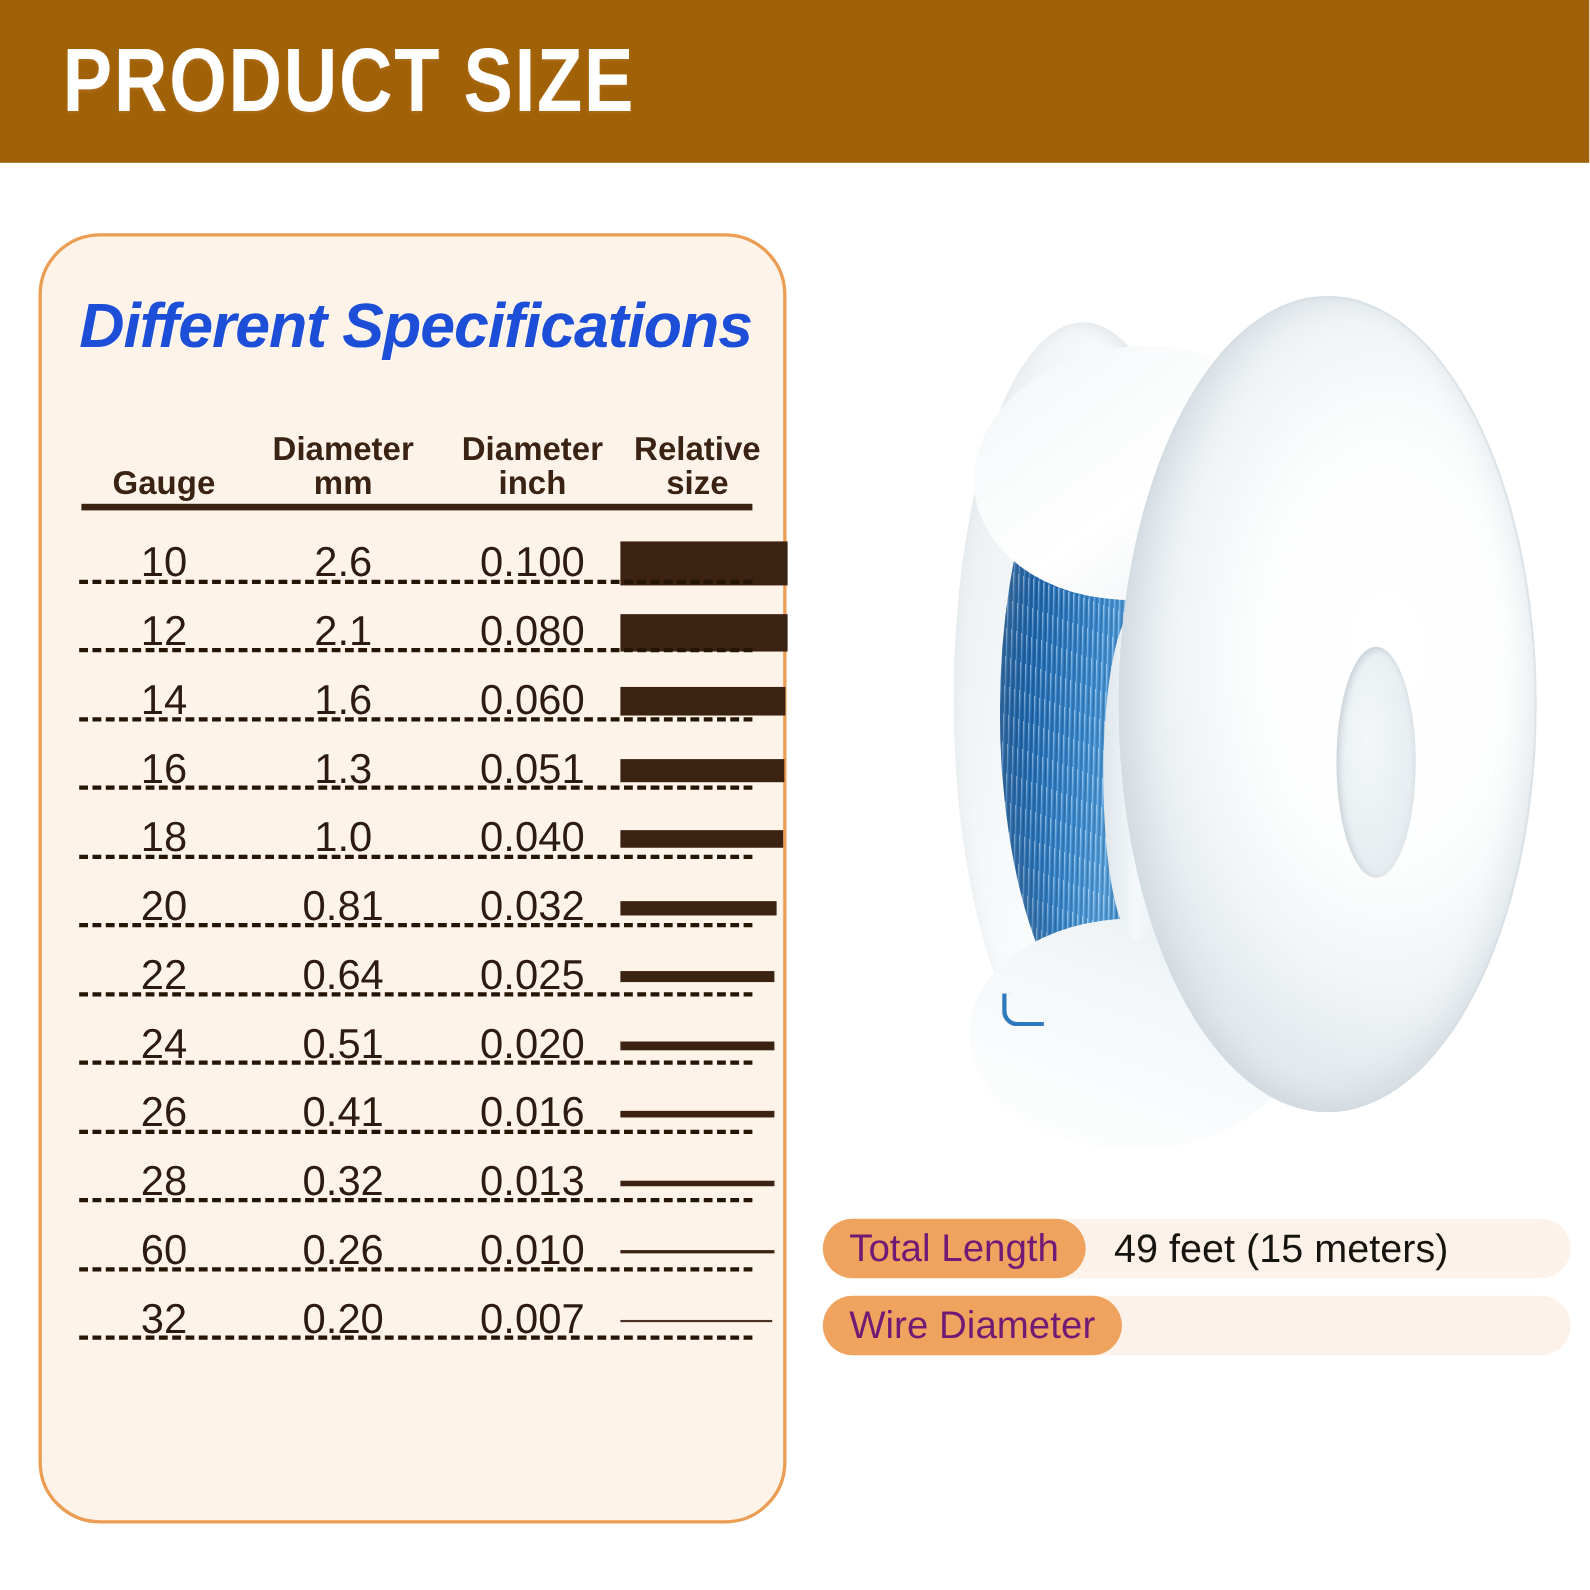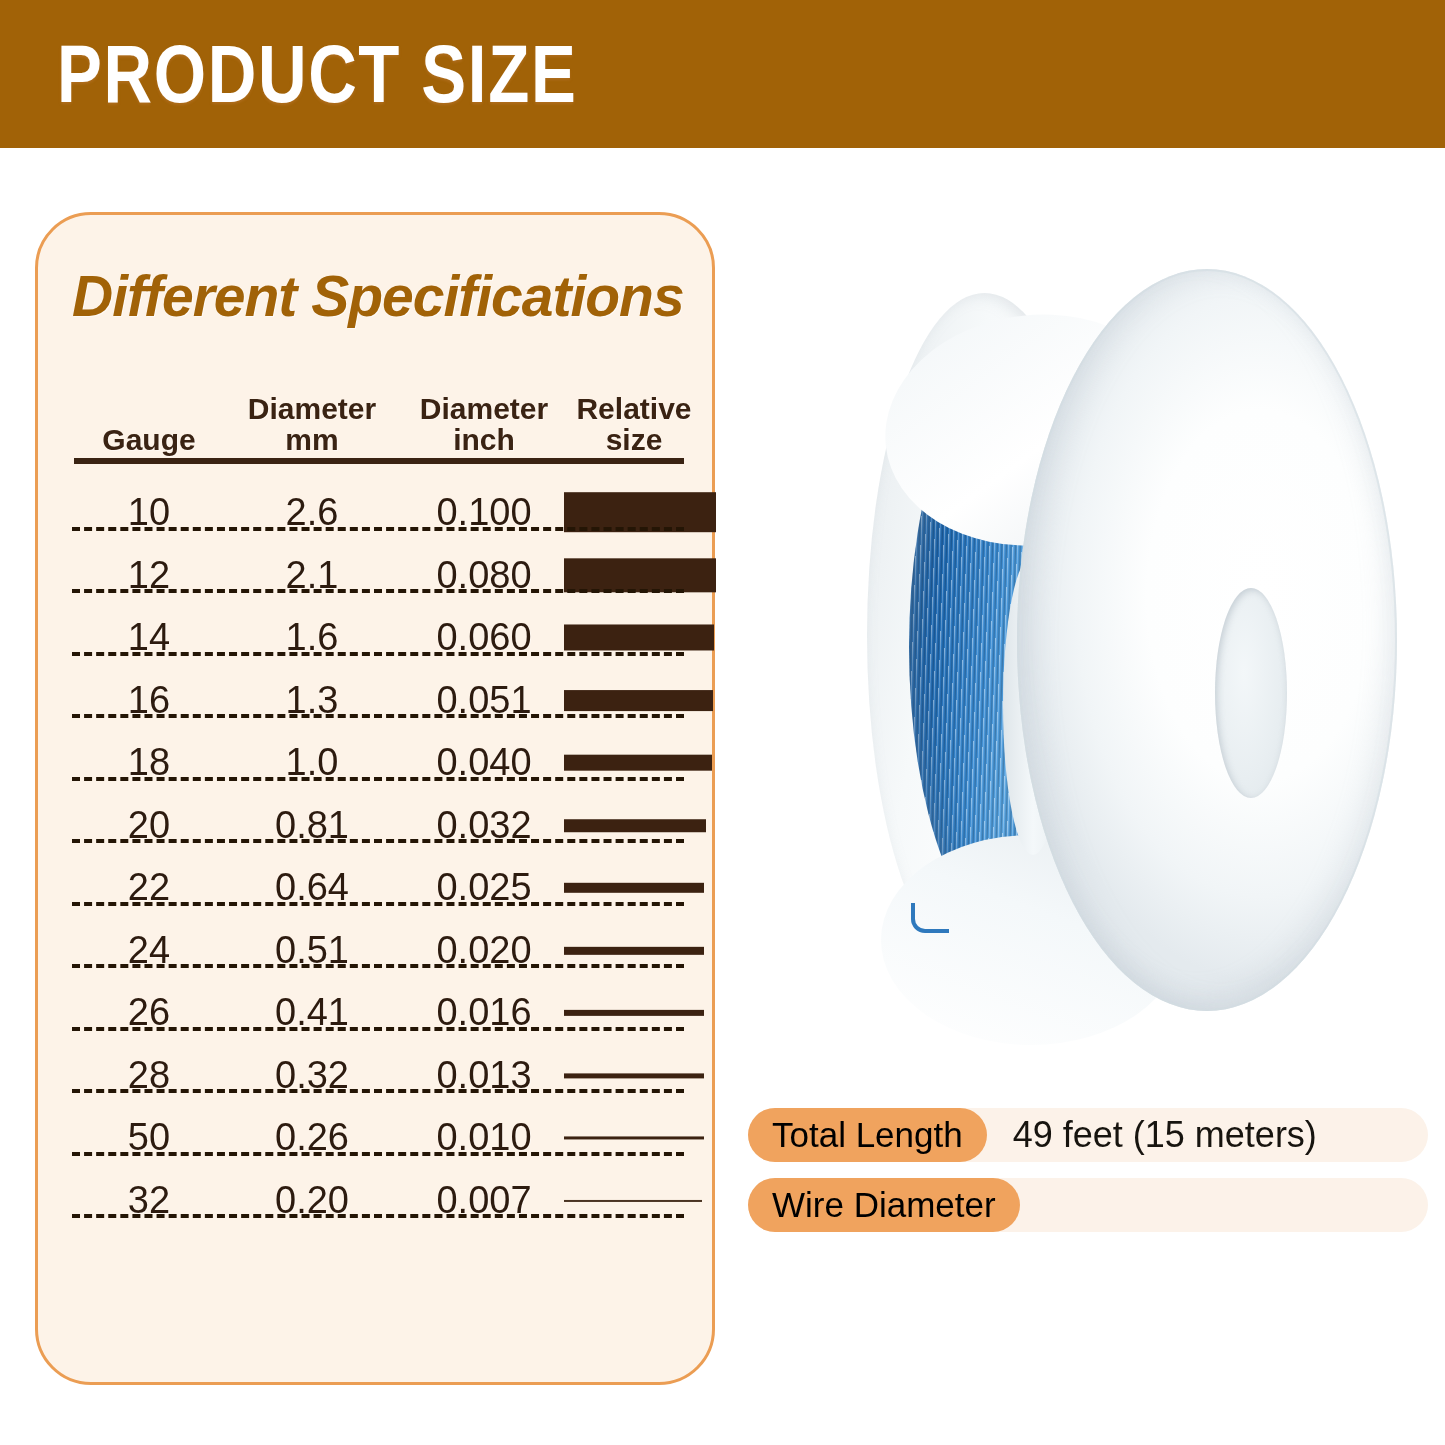--- a/index.html
+++ b/index.html
@@ -50,21 +50,21 @@
     border: 3px solid #eb9d53;
     border-radius: 56px;
   }
   .card-title {
     position: absolute;
     left: 34px;
     top: 48px;
     font-size: 57px;
     font-weight: bold;
     font-style: italic;
-    color: #a16207;
+    color: #1d4ed8;
     letter-spacing: -1px;
     white-space: nowrap;
     text-shadow: 1px 1px 0 rgba(255,255,255,.6);
   }
 
   
   .spec-table {
     position: absolute;
     left: 34px;
     top: 155px;
@@ -272,21 +272,21 @@
     background: #fcf2e9;
     border-radius: 27px;
     display: flex;
     align-items: center;
   }
   .badge-pill {
     height: 54px;
     padding: 0 24px;
     border-radius: 27px;
     background: #f0a35e;
-    color: #000000;
+    color: #701a75;
     font-size: 35px;
     display: flex;
     align-items: center;
     white-space: nowrap;
     box-sizing: border-box;
   }
   .badge-value {
     margin-left: 26px;
     font-size: 36px;
     color: #17140f;
@@ -407,21 +407,21 @@
         <div class="trow">
           <div class="cell c-gauge">28</div>
           <div class="cell c-mm">0.32</div>
           <div class="cell c-inch">0.013</div>
           <div class="cell c-rel">
             <span class="relbar" style="height: 5px; width: 140px; background: rgb(60, 34, 17);"></span>
           </div>
           <div class="rowsep"></div>
         </div>
         <div class="trow">
-          <div class="cell c-gauge">50</div>
+          <div class="cell c-gauge">60</div>
           <div class="cell c-mm">0.26</div>
           <div class="cell c-inch">0.010</div>
           <div class="cell c-rel">
             <span class="relbar" style="height: 3px; width: 140px; background: rgb(60, 34, 17);"></span>
           </div>
           <div class="rowsep"></div>
         </div>
         <div class="trow">
           <div class="cell c-gauge">32</div>
           <div class="cell c-mm">0.20</div>

